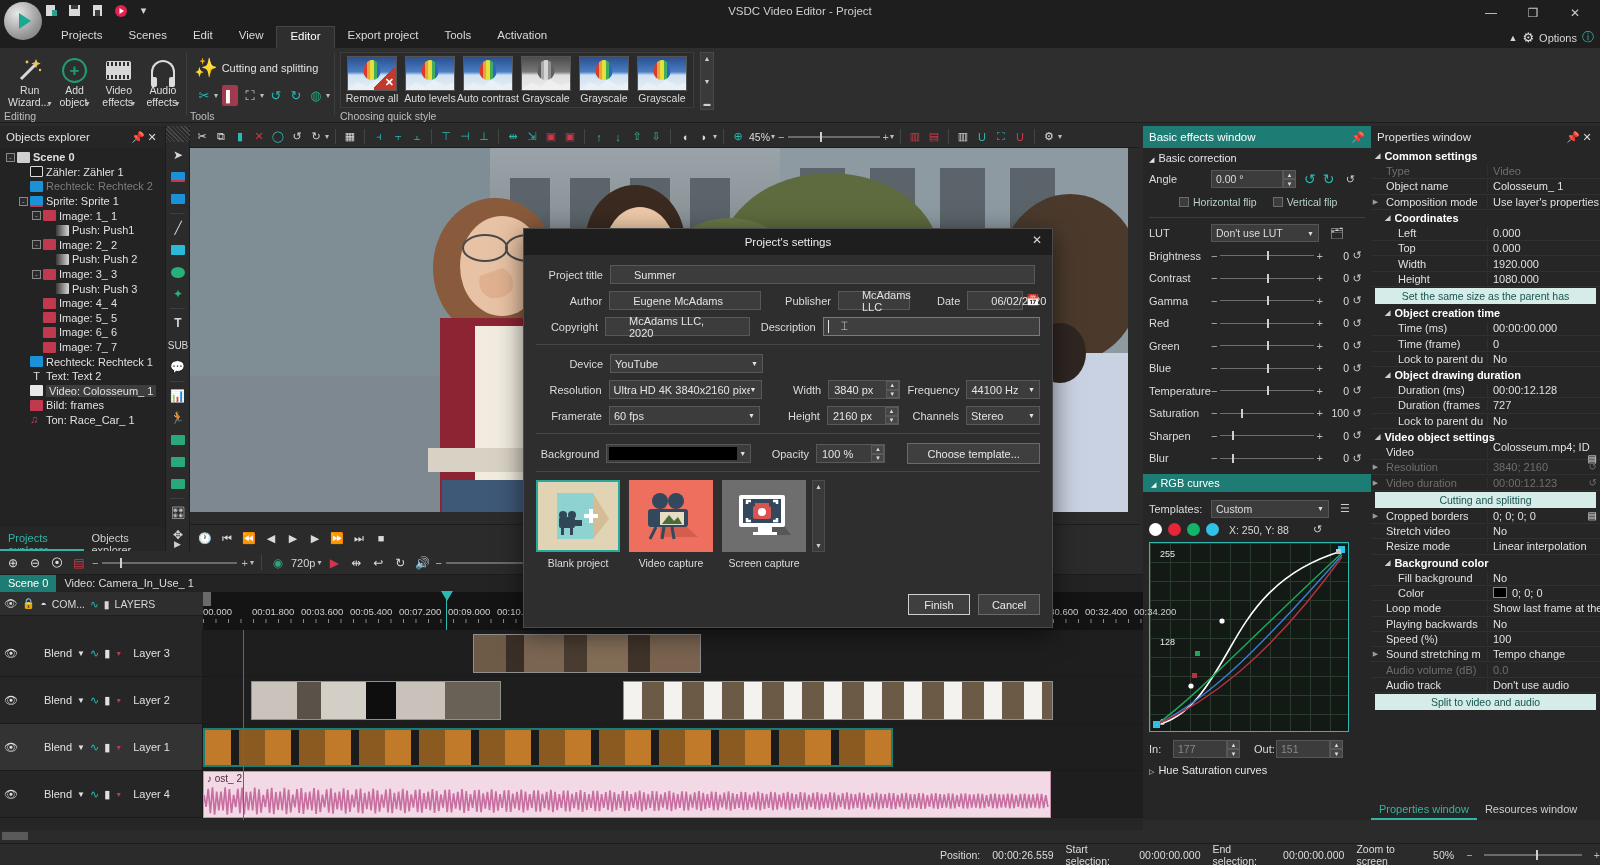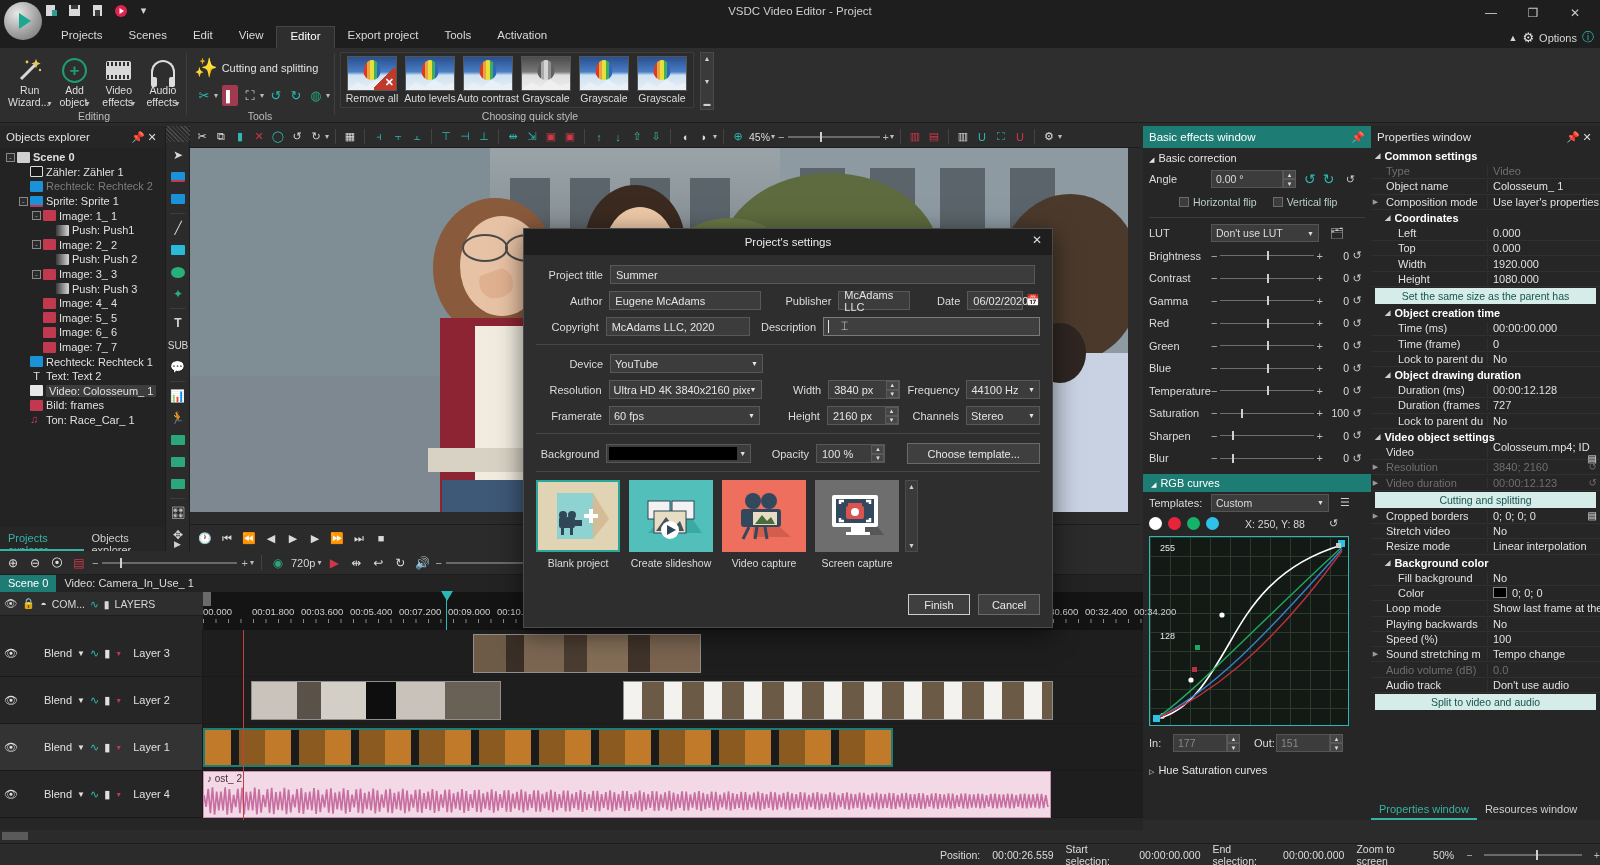--- a/index.html
+++ b/index.html
@@ -34,21 +34,21 @@
   .mtab.active { background:#2e2e2e; color:#fff; border-top:1px solid #454545;
      border-left:1px solid #454545; border-right:1px solid #454545; }
   .opts { position:absolute; right:6px; top:3px; display:flex; align-items:center; gap:5px;
     font-size:11px; color:#d6d6d6;}
   .gear { color:#e4e4e4; font-size:13px; }
 
   
   .ribbon { position:absolute; left:0; top:48px; width:1600px; height:75px;
     background:#2e2e2e; border-bottom:1px solid #1d1d1d; }
   .rgroup { position:absolute; top:0; height:75px; }
-  .rgroup .glabel { position:absolute; bottom:1px; left:0; width:100%; text-align:center;
+  .rgroup .glabel { position:absolute; bottom:1px; left:0; width:100%; 
     font-size:10.5px; color:#bdbdbd; }
   .rsep { position:absolute; top:5px; width:1px; height:62px; background:#3f3f3f; }
 
   .bigbtn { display:flex; flex-direction:column; align-items:center; width:52px; padding-top:3px; }
   .bigbtn .ic { height:30px; display:flex; align-items:center; justify-content:center; }
   .bigbtn .lb { font-size:10.5px; line-height:11.5px; text-align:center; color:#dedede; }
 
   .circle-plus { width:25px;height:25px;border-radius:50%; border:2.5px solid #1f9d72;
     color:#1f9d72; display:flex;align-items:center;justify-content:center; font-size:17px;
     font-weight:bold; line-height:1; }
@@ -247,21 +247,21 @@
   .overlay{position:absolute;left:523px;top:228px;width:530px;height:400px;background:#2e2e2e;
     border:1px solid #4a4a4a; box-shadow:0 6px 24px rgba(0,0,0,.55); z-index:100;}
   .dlg-title{height:26px;background:#1e1e1e;display:flex;align-items:center;
     justify-content:center;position:relative;font-size:11.5px;color:#eaeaea;}
   .dlg-title .x{position:absolute;right:4px;top:4px;width:22px;height:18px;text-align:center;
     font-size:12px;color:#dcdcdc;}
   .dlg-body{padding:10px 12px 0;}
   .drow{display:flex;align-items:center;margin-bottom:7px;}
   .dlbl{font-size:11px;color:#dcdcdc;text-align:right;padding-right:7px;}
   .dinput{background:#3c3c3c;border:1px solid #585858;height:19px;display:flex;
-    align-items:center;padding:0 5px;font-size:11px;color:#e4e4e4;}
+    align-items:center;padding:0 23px;font-size:11px;color:#e4e4e4;}
   .dinput.focus{border:1px solid #7a7a7a;background:#3f3f3f;}
   .dcombo{background:#3c3c3c;border:1px solid #585858;height:19px;display:flex;
     align-items:center;justify-content:space-between;padding:0 4px;font-size:11px;color:#e4e4e4;}
   .dspin{background:#3c3c3c;border:1px solid #585858;height:19px;display:flex;
     align-items:center;justify-content:space-between;padding:0 0 0 5px;font-size:11px;color:#e4e4e4;}
   .spbtns{display:flex;flex-direction:column;width:13px;height:17px;}
   .spb{flex:1;background:#464646;border:1px solid #5a5a5a;display:flex;align-items:center;
     justify-content:center;font-size:6px;color:#dcdcdc;}
   .dsep{height:1px;background:#464646;margin:8px 0 9px;}
   .tiles{display:flex;gap:9px;}
@@ -913,35 +913,35 @@
             </div>
             <span class="num">0</span>
             <span class="rst">↺</span>
           </div>
         </div>
     </div>
 
     <div class="sechdr" style="margin-top:4px">
       <span style="font-size:7px;margin-right:4px">◢</span><span>RGB curves</span>
     </div>
-    <div class="fxbody" style="">
+    <div class="fxbody" style="padding-top:6px">
       <div class="frow">
         <span class="lbl">Templates:</span>
         <div class="combo" style="width:118px">
           <span>Custom</span>
           <span style="font-size:7px">▼</span>
         </div>
         <span class="rst" style="margin-left:8px">☰</span>
       </div>
       <div class="dots">
         <span class="dot" style="background:#ffffff"></span>
         <span class="dot" style="background:#e6243a"></span>
         <span class="dot" style="background:#15b36a"></span>
         <span class="dot" style="background:#2ec2e8"></span>
-        <span style="margin-left:20px;font-size:10.5px">X: 250, Y: 88</span>
+        <span style="margin-left:4px;font-size:10.5px">X: 250, Y: 88</span>
         <span class="rst" style="margin-left:18px">↺</span>
       </div>
       <div class="curvebox">
         <div class="grid"></div>
         <svg width="198" height="188" viewBox="0 0 198 188" style="position:absolute;inset:0">
           <text x="10" y="14" fill="#e8e8e8" font-size="9" font-family="Liberation Sans">255</text>
           <text x="10" y="102" fill="#e8e8e8" font-size="9" font-family="Liberation Sans">128</text>
           <text x="10" y="182" fill="#e8e8e8" font-size="9" font-family="Liberation Sans">0</text>
           <path d="M6 182 C 40 175, 60 140, 80 105 C 100 70, 125 28, 192 8" stroke="#ffffff" stroke-width="1.6" fill="none"></path>
           <path d="M6 182 C 50 150, 100 95, 192 10" stroke="#1fa85f" stroke-width="1.4" fill="none"></path>
@@ -1436,34 +1436,20 @@
                     <rect x="28" y="31" width="7" height="6"></rect>
                     <rect x="14" y="39" width="3" height="7"></rect>
                     <rect x="23" y="39" width="3" height="7"></rect>
                   </g>
                   <path d="M37 25 h5 v-5 h4 v5 h5 v4 h-5 v5 h-4 v-5 h-5 z" fill="#fff"></path>
                 </svg>
               </div>
               <div class="tilelb">Blank project</div>
             </div>
             <div class="tile">
-              <div class="tileimg" style="background:#52bfba">
-                <svg width="62" height="54" viewBox="0 0 62 54">
-                  <path d="M8 44 L40 12 L62 44 Z" fill="#1b8f89" opacity=".45"></path>
-                  <rect x="8" y="12" width="22" height="18" fill="#f2f2f2" stroke="#2f4757"></rect>
-                  <rect x="32" y="12" width="22" height="18" fill="#f2f2f2" stroke="#2f4757"></rect>
-                  <rect x="14" y="22" width="32" height="22" fill="#e7ddc4" stroke="#2f4757"></rect>
-                  <path d="M16 42 L26 28 L34 38 L40 32 L44 42 Z" fill="#44525c"></path>
-                  <circle cx="30" cy="41" r="9" fill="#fff"></circle>
-                  <path d="M27 36 L36 41 L27 46 Z" fill="#2f4757"></path>
-                </svg>
-              </div>
-              <div class="tilelb">Create slideshow</div>
-            </div>
-            <div class="tile">
               <div class="tileimg" style="background:#ef6f5e">
                 <svg width="62" height="54" viewBox="0 0 62 54">
                   <path d="M20 14 L58 48 L20 48 Z" fill="#b24a3c" opacity=".45"></path>
                   <circle cx="20" cy="12" r="8" fill="#33485c"></circle>
                   <circle cx="36" cy="12" r="8" fill="#33485c"></circle>
                   <rect x="8" y="20" width="40" height="18" rx="3" fill="#33485c"></rect>
                   <rect x="20" y="23" width="24" height="13" fill="#e7ddc4"></rect>
                   <path d="M22 35 L29 26 L34 32 L38 28 L42 35 Z" fill="#4a6b3a"></path>
                   <g stroke="#33485c" stroke-width="3">
                     <line x1="16" y1="38" x2="10" y2="50"></line>

